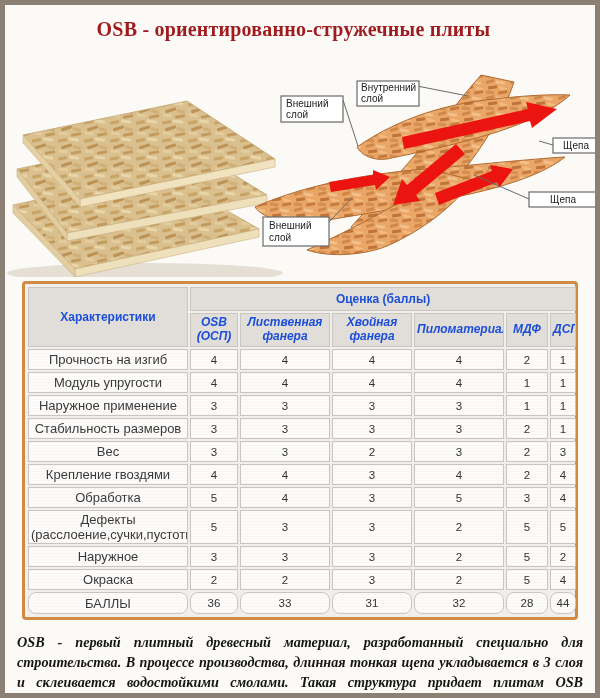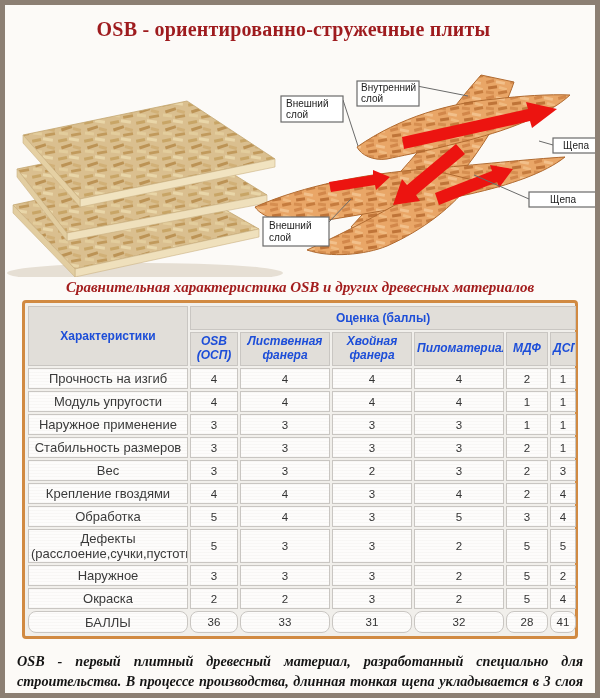--- a/index.html
+++ b/index.html
@@ -179,21 +179,20 @@
         <rect x="524" y="145" width="69" height="15" fill="#FFFFFF" stroke="#6A6A6A" stroke-width="1.2"></rect>
         <text x="558" y="156" text-anchor="middle">Щепа</text>
 
         <rect x="258" y="170" width="66" height="29" fill="#FFFFFF" stroke="#6A6A6A" stroke-width="1.2"></rect>
         <text x="264" y="182">Внешний</text>
         <text x="264" y="194">слой</text>
       </g>
     </svg>
   </div>
 
-  <div class="subtitle">Сравнительная характеристика OSB и других древесных материалов</div>
 
   <div class="table-wrap">
     <table class="cmp">
       <colgroup>
         <col style="width:160px">
           <col style="width:48px">
           <col style="width:90px">
         <col style="width:80px">
           <col style="width:90px">
           <col style="width:42px">
@@ -304,21 +303,21 @@
             <td>5</td>
             <td>4</td>
           </tr>
           <tr class="total">
             <td class="rowlabel">БАЛЛЫ</td>
             <td>36</td>
             <td>33</td>
             <td>31</td>
             <td>32</td>
             <td>28</td>
-            <td>41</td>
+            <td>44</td>
           </tr>
         </tbody>
     </table>
   </div>
 
   <p class="footer-note">OSB - первый плитный древесный материал, разработанный специально для строительства. В процессе  производства, длинная тонкая щепа укладывается в 3 слоя и склеивается водостойкими смолами. Такая структура придает плитам OSB  прочность и выгодно отличает их от других древесных строительных материалов.</p>
 
 </div>
 
 </body></html>

